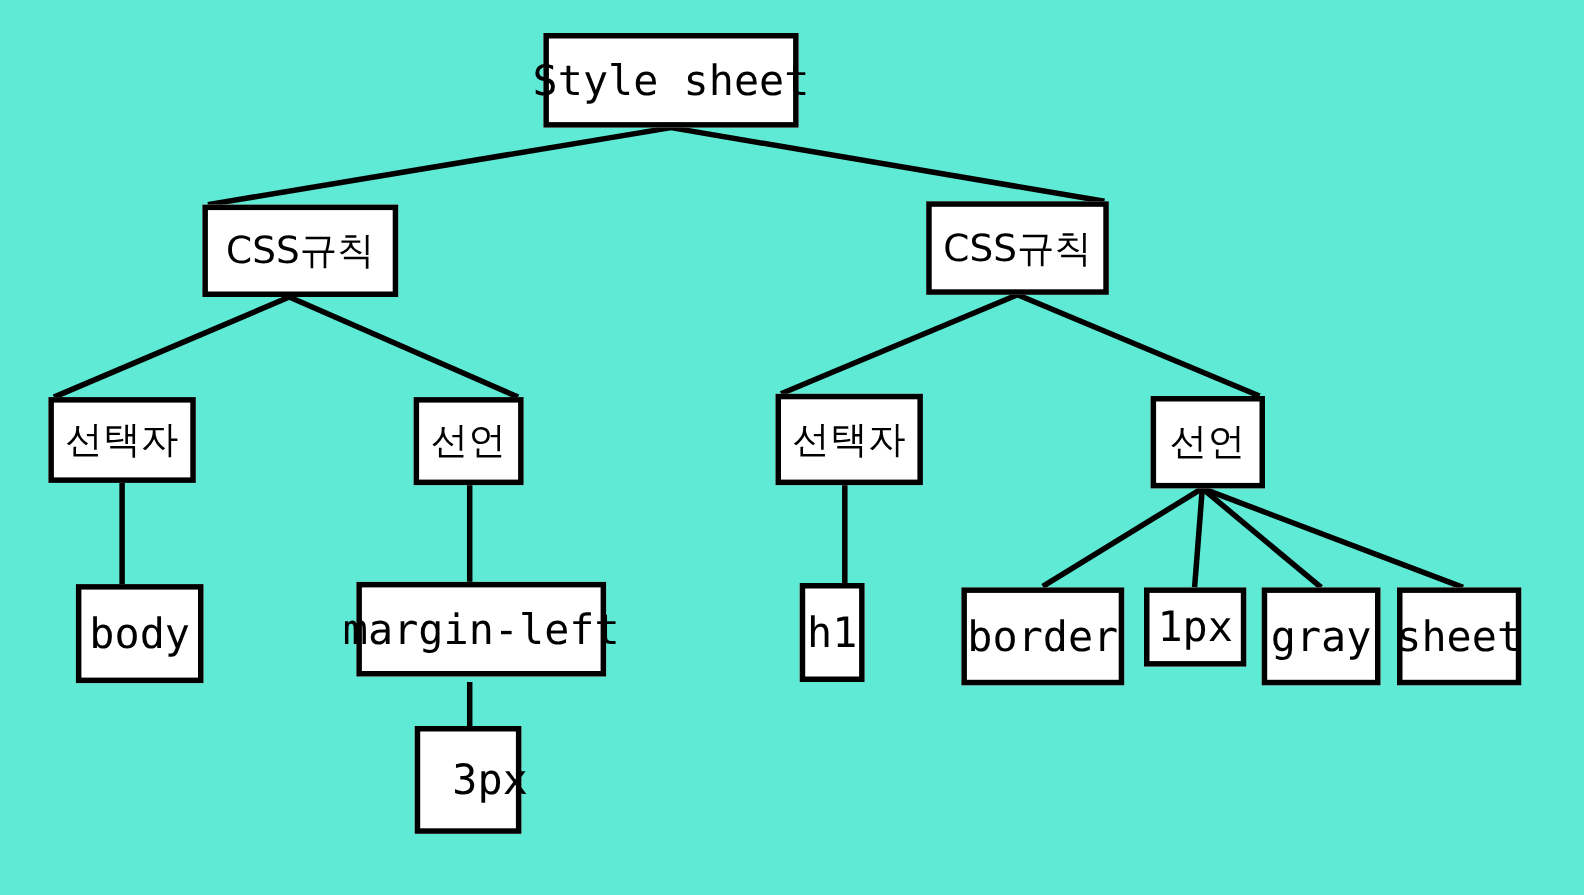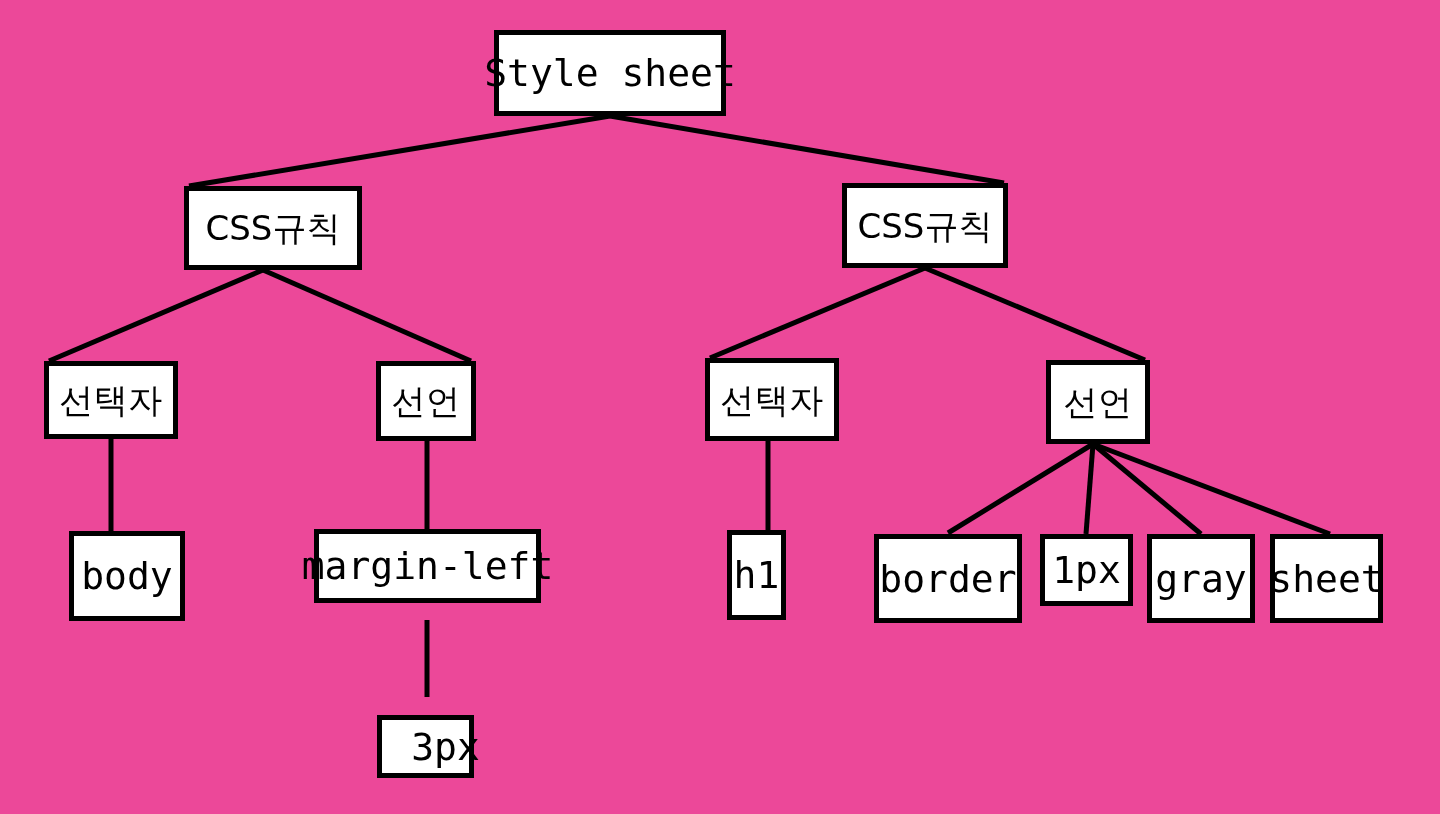--- a/index.html
+++ b/index.html
@@ -5,21 +5,21 @@
 <style>
   html, body {
     margin: 0;
     padding: 0;
     background: #ffffff;
   }
   #canvas {
     position: relative;
     width: 1440px;
     height: 814px;
-    background: #ec4899;
+    background: #5eead4;
     overflow: hidden;
     font-family: "DejaVu Sans", sans-serif;
   }
   #edge-layer {
     position: absolute;
     left: 0;
     top: 0;
     width: 1440px;
     height: 814px;
     pointer-events: none;
@@ -95,35 +95,35 @@
       </div>
       <div class="node kor" style="left: 705px; top: 358px; width: 134px; height: 83px; border-color: rgb(0, 0, 0); border-width: 5px;">
         <span class="node-label">선택자</span>
       </div>
       <div class="node kor" style="left: 1046px; top: 360px; width: 104px; height: 84px; border-color: rgb(0, 0, 0); border-width: 5px;">
         <span class="node-label">선언</span>
       </div>
       <div class="node lat" style="left: 53px; top: 531px; width: 116px; height: 90px; border-color: rgb(0, 0, 0); border-width: 5px; margin-left: 16px;">
         <span class="node-label">body</span>
       </div>
-      <div class="node lat" style="left: 314px; top: 529px; width: 227px; height: 74px; border-color: rgb(0, 0, 0); border-width: 5px;">
+      <div class="node lat" style="left: 324px; top: 529px; width: 227px; height: 86px; border-color: rgb(0, 0, 0); border-width: 5px;">
         <span class="node-label">margin-left</span>
       </div>
       <div class="node lat" style="left: 727px; top: 530px; width: 59px; height: 90px; border-color: rgb(0, 0, 0); border-width: 5px;">
         <span class="node-label">h1</span>
       </div>
       <div class="node lat" style="left: 874px; top: 534px; width: 148px; height: 89px; border-color: rgb(0, 0, 0); border-width: 5px;">
         <span class="node-label">border</span>
       </div>
       <div class="node lat" style="left: 1040px; top: 534px; width: 93px; height: 72px; border-color: rgb(0, 0, 0); border-width: 5px;">
         <span class="node-label">1px</span>
       </div>
       <div class="node lat" style="left: 1147px; top: 534px; width: 108px; height: 89px; border-color: rgb(0, 0, 0); border-width: 5px;">
         <span class="node-label">gray</span>
       </div>
       <div class="node lat" style="left: 1270px; top: 534px; width: 113px; height: 89px; border-color: rgb(0, 0, 0); border-width: 5px;">
         <span class="node-label">sheet</span>
       </div>
-      <div class="node lat" style="left: 377px; top: 715px; width: 97px; height: 63px; border-color: rgb(0, 0, 0); border-width: 5px; padding-left: 40px;">
+      <div class="node lat" style="left: 377px; top: 660px; width: 97px; height: 98px; border-color: rgb(0, 0, 0); border-width: 5px; padding-left: 40px;">
         <span class="node-label">3px</span>
       </div>
     </div>
 </div>
 
 </body></html>

